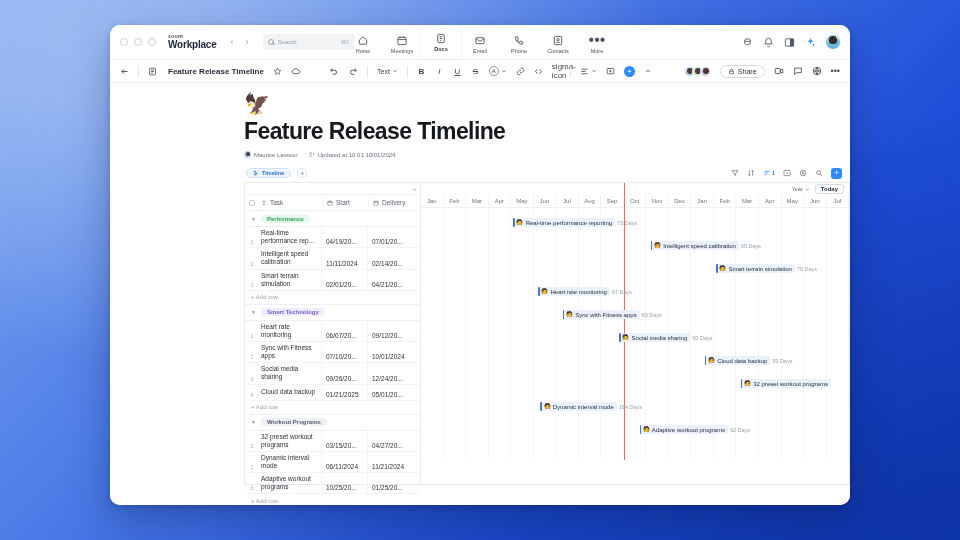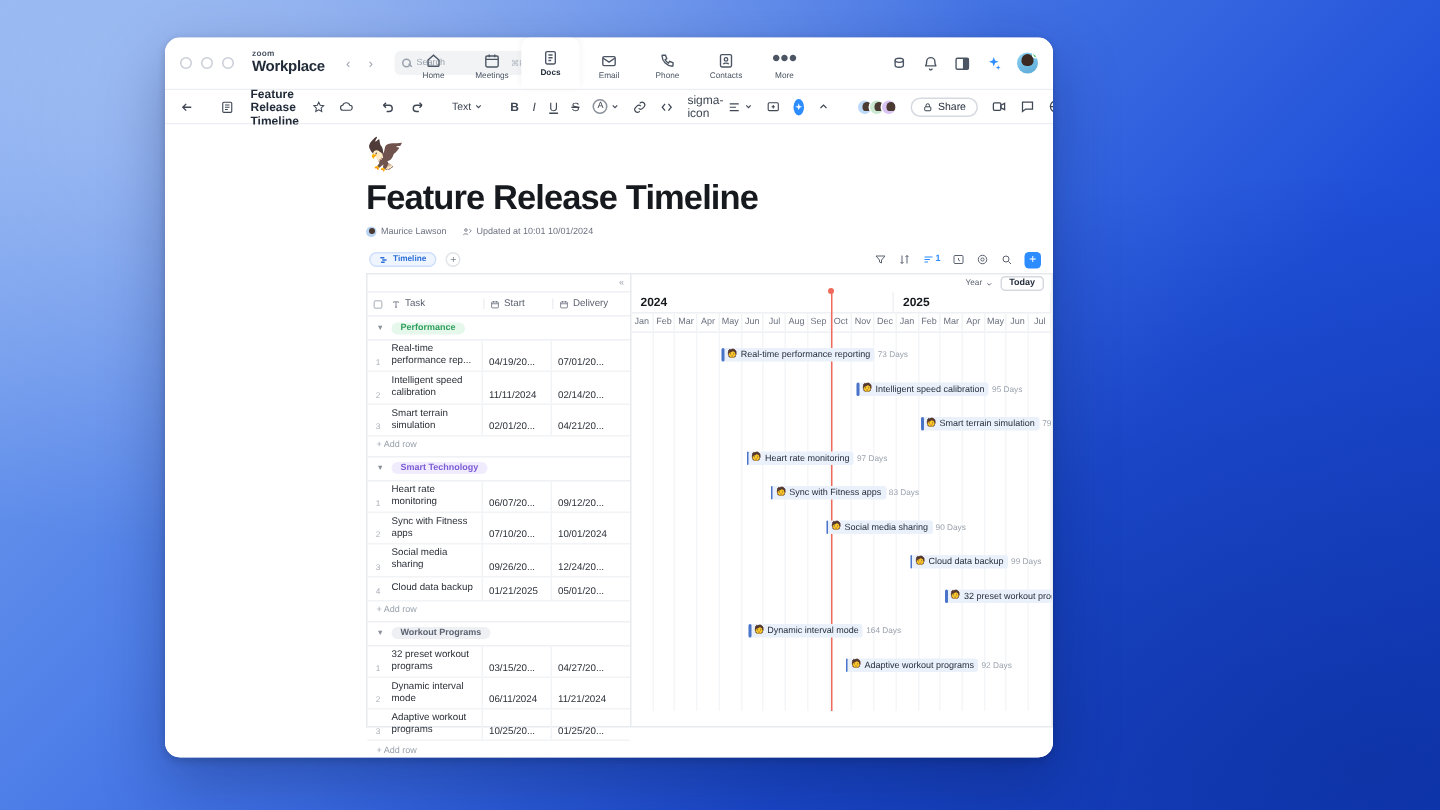--- a/index.html
+++ b/index.html
@@ -6,21 +6,21 @@
   html,body { width:960px; height:540px; overflow:hidden; }
   body {
     font-family: "Liberation Sans", sans-serif;
     background: linear-gradient(135deg,#7ea8ef 0%,#4f7fe8 35%,#1f4fd8 70%,#1340c8 100%);
     position:relative;
   }
   .bg-glow{position:absolute;inset:0;background:radial-gradient(ellipse at 18% 12%, rgba(255,255,255,.35) 0%, rgba(255,255,255,0) 45%),radial-gradient(ellipse at 95% 95%, rgba(10,40,140,.55) 0%, rgba(0,0,0,0) 55%);}
 
   
   .window{
-    position:absolute; left:110px; top:25px; width:592px; height:480px;
+    position:absolute; left:110px; top:25px; width:740px; height:480px;
     background:#fff; border-radius:10px 10px 10px 10px;
     box-shadow:0 16px 42px rgba(10,30,90,.35), 0 2px 6px rgba(0,0,0,.18);
     overflow:hidden; display:flex; flex-direction:column;
   }
   
   .titlebar{height:34px;background:#fff;display:flex;align-items:center;padding:0 10px;position:relative;flex:0 0 34px;}
   .traffic{display:flex;gap:6px;align-items:center;}
   .dot{width:8px;height:8px;border-radius:50%;border:1px solid #c9ced6;background:#fff;}
   .brand{margin-left:12px;line-height:1;}
   .brand .b1{font-size:5.5px;color:#4b5563;letter-spacing:.2px;display:block;font-weight:700;}
@@ -552,24 +552,20 @@
           <div class="gantt">
             <div class="gtop">
               <span class="yearsel">
                 <span>Year</span>
                 <svg width="5" height="5" viewBox="0 0 24 24" fill="none" stroke="currentColor" stroke-width="3">
                     <path d="M6 9l6 6 6-6"></path>
                   </svg>
               </span>
               <span class="todaybtn">Today</span>
             </div>
-            <div class="yearrow" id="year-row">
-                <div class="yearcell" style="flex: 12 1 0%;">2024</div>
-                <div class="yearcell" style="flex: 7 1 0%;">2025</div>
-              </div>
             <div class="monthrow" id="month-row">
                 <div class="mcell">Jan</div>
                 <div class="mcell">Feb</div>
                 <div class="mcell">Mar</div>
                 <div class="mcell">Apr</div>
                 <div class="mcell">May</div>
                 <div class="mcell">Jun</div>
                 <div class="mcell">Jul</div>
                 <div class="mcell">Aug</div>
                 <div class="mcell">Sep</div>

